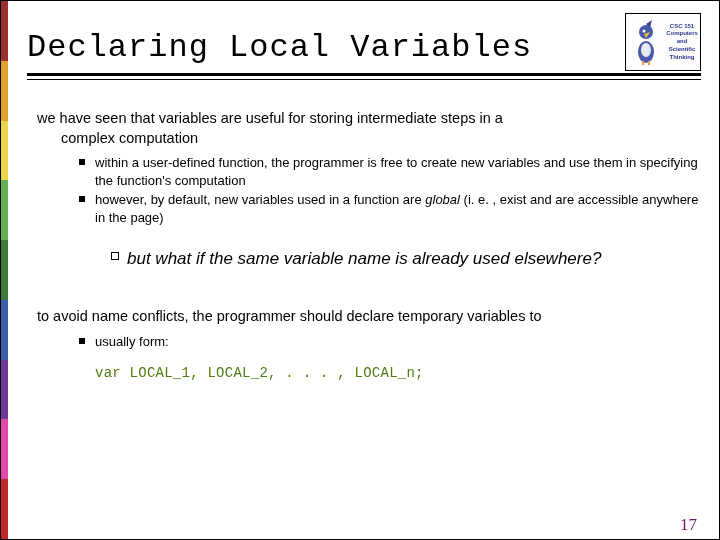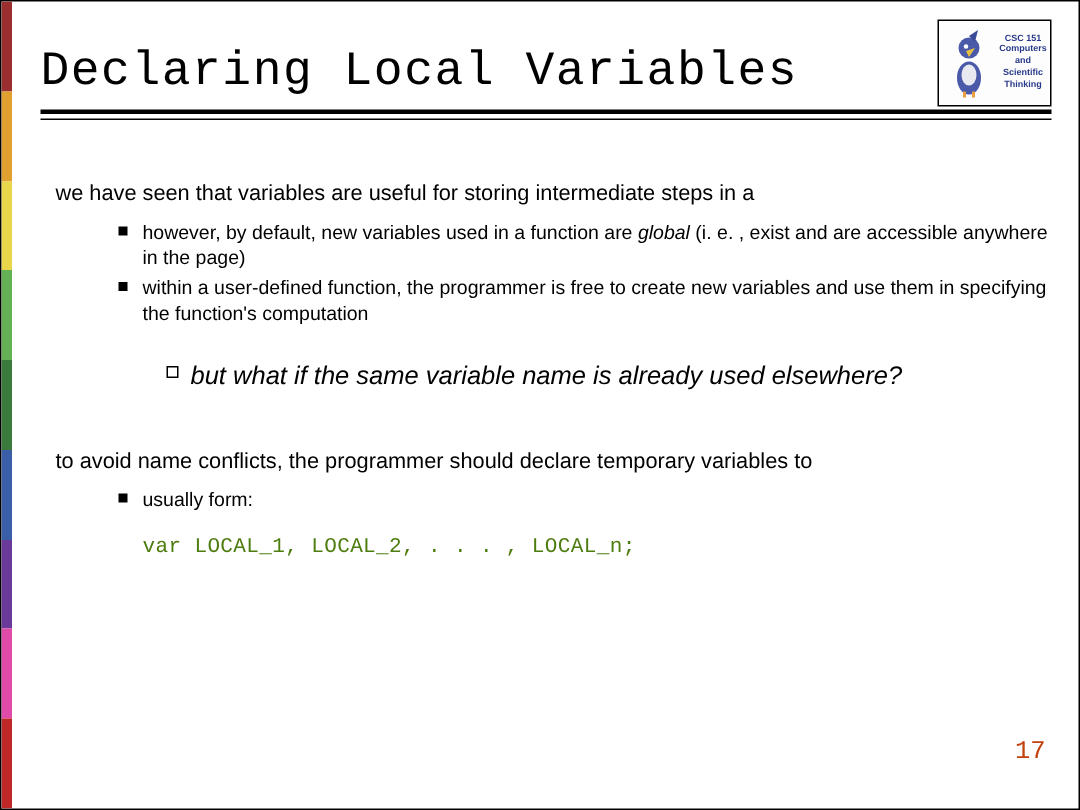--- a/index.html
+++ b/index.html
@@ -68,21 +68,20 @@
     text-align: center;
     padding-right: 2px;
   }
   .content {
     position: absolute;
     left: 36px; right: 20px;
     top: 108px;
     font-size: 14.5px;
     color: #000;
     line-height: 1.35;
-    margin-top: 11px;
   }
   .para {
     margin-bottom: 6px;
     text-indent: 0;
   }
   .para .indent { display: block; padding-left: 24px; }
   .l1 {
     padding-left: 58px;
     position: relative;
     font-size: 13px;
@@ -117,24 +116,24 @@
     font-family: "Courier New", Courier, monospace;
     font-size: 14px;
     color: #4d7c0f;
     padding-left: 58px;
     margin-top: 14px;
     letter-spacing: 0.25px;
   }
   .pagenum {
     position: absolute;
     right: 22px;
-    bottom: 28px;
+    bottom: 4px;
     font-size: 17px;
-    color: #c2410c;
-    font-family: Liberation Mono, monospace;
+    color: #701a75;
+    font-family: Liberation Serif, serif;
   }
   em, .ital { font-style: italic; }
 </style>
 </head>
 <body>
 
 <div class="slide">
 
   <div class="colorbar">
     <div style="background:#9b2e2e"></div>
@@ -172,26 +171,27 @@
     </div>
   </div>
 
   <div class="hr1"></div>
   <div class="hr2"></div>
 
   <div class="content">
 
     <div class="para">
       <span>we have seen that variables are useful for storing intermediate steps in a</span>
-    </div>
-
+      <span class="indent">complex computation</span>
+    </div>
+
+    <div class="l1">within a user-defined function, the programmer is free to create new variables and use them in specifying the function's computation</div>
     <div class="l1">
       <span>however, by default, new variables used in a function are </span><em>global</em><span> (i. e. , exist and are accessible anywhere in the page)</span>
     </div>
-    <div class="l1">within a user-defined function, the programmer is free to create new variables and use them in specifying the function's computation</div>
 
     <div class="l2">
       <em>but what if the same variable name is already used elsewhere?</em>
     </div>
 
     <div class="para block2">
       <span>to avoid name conflicts, the programmer should declare temporary variables to</span>
     </div>
 
     <div class="l1">usually form:</div>

